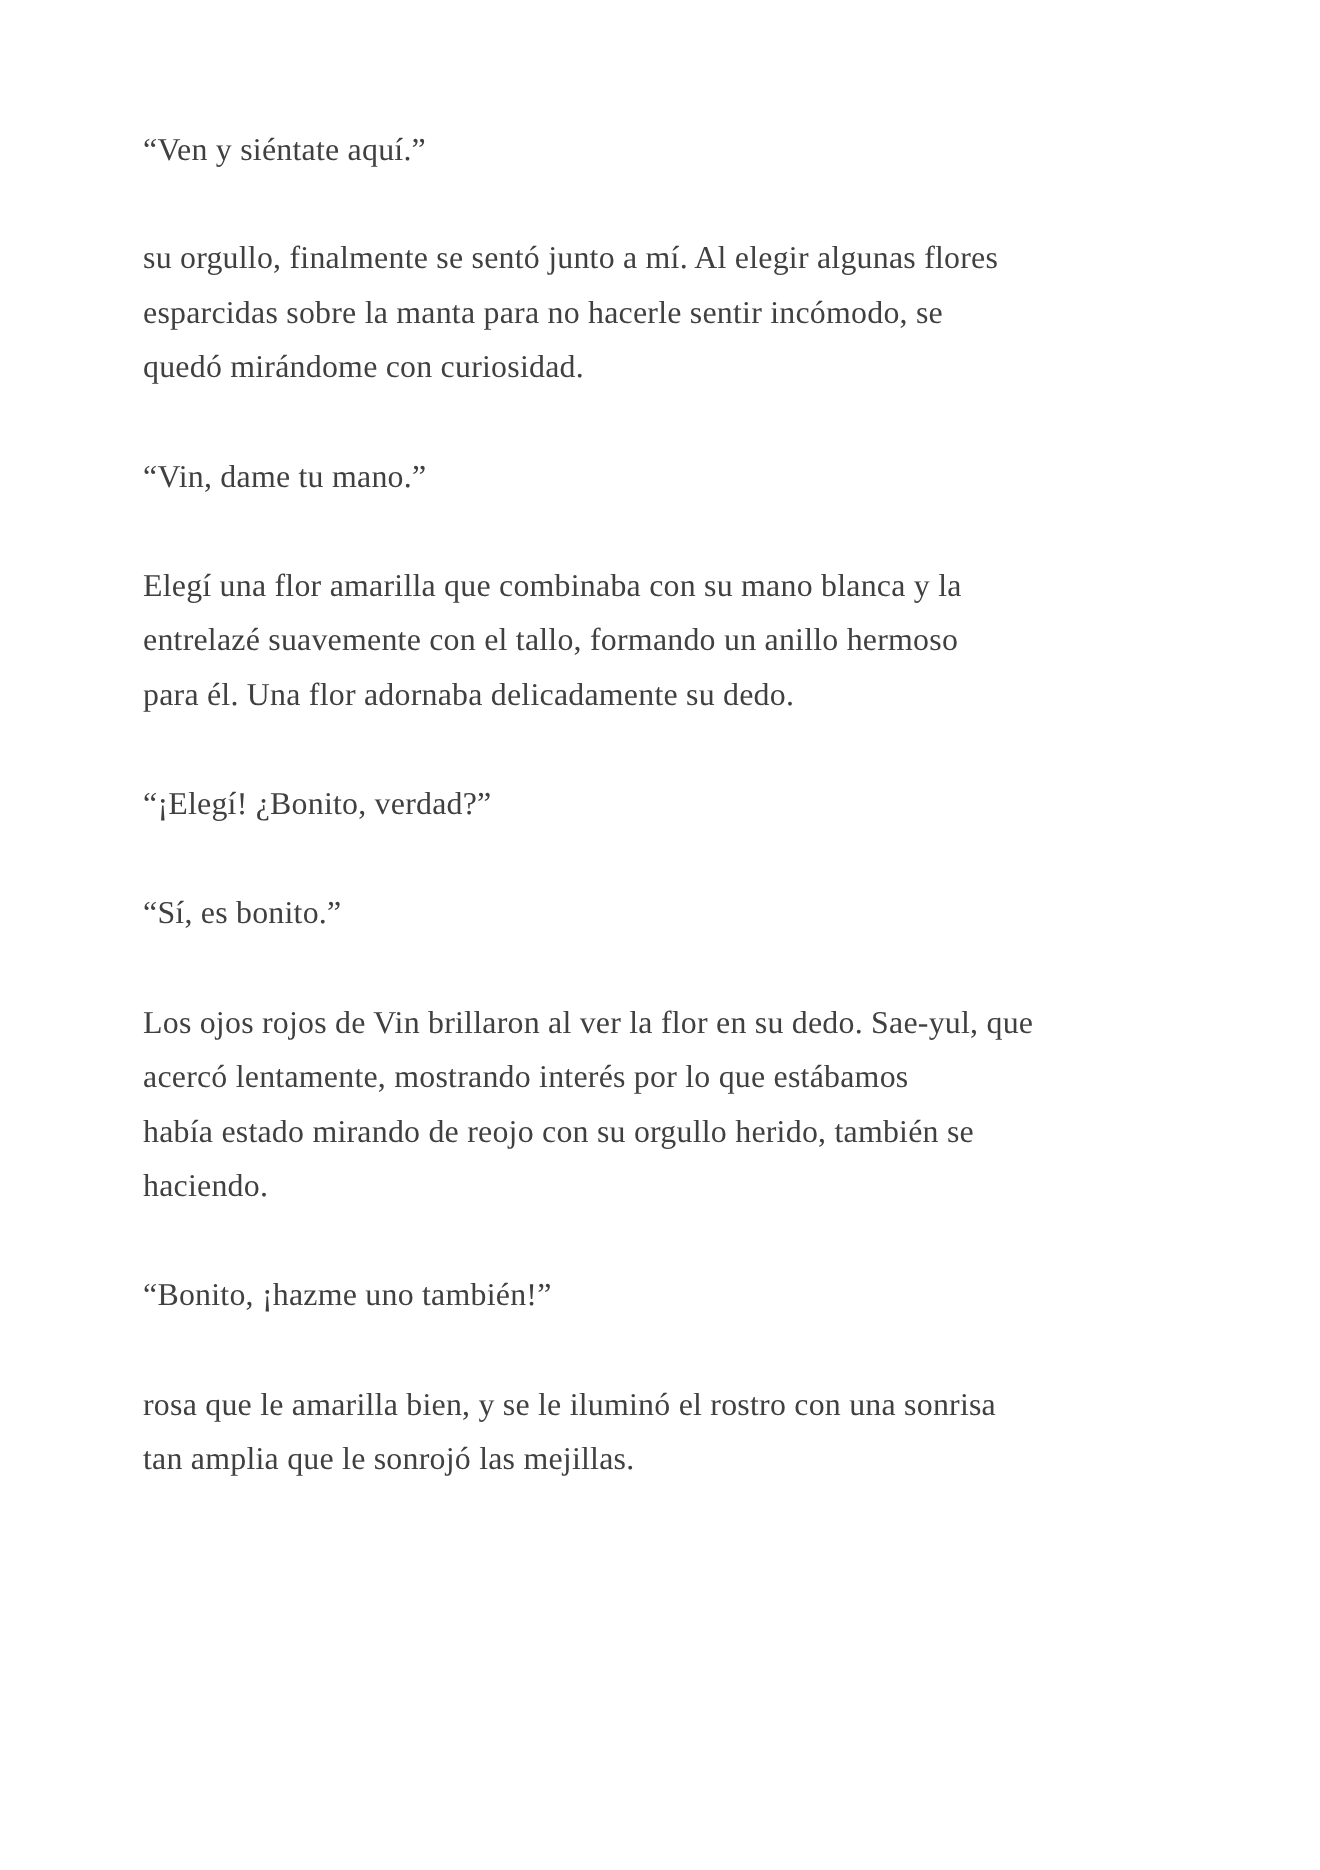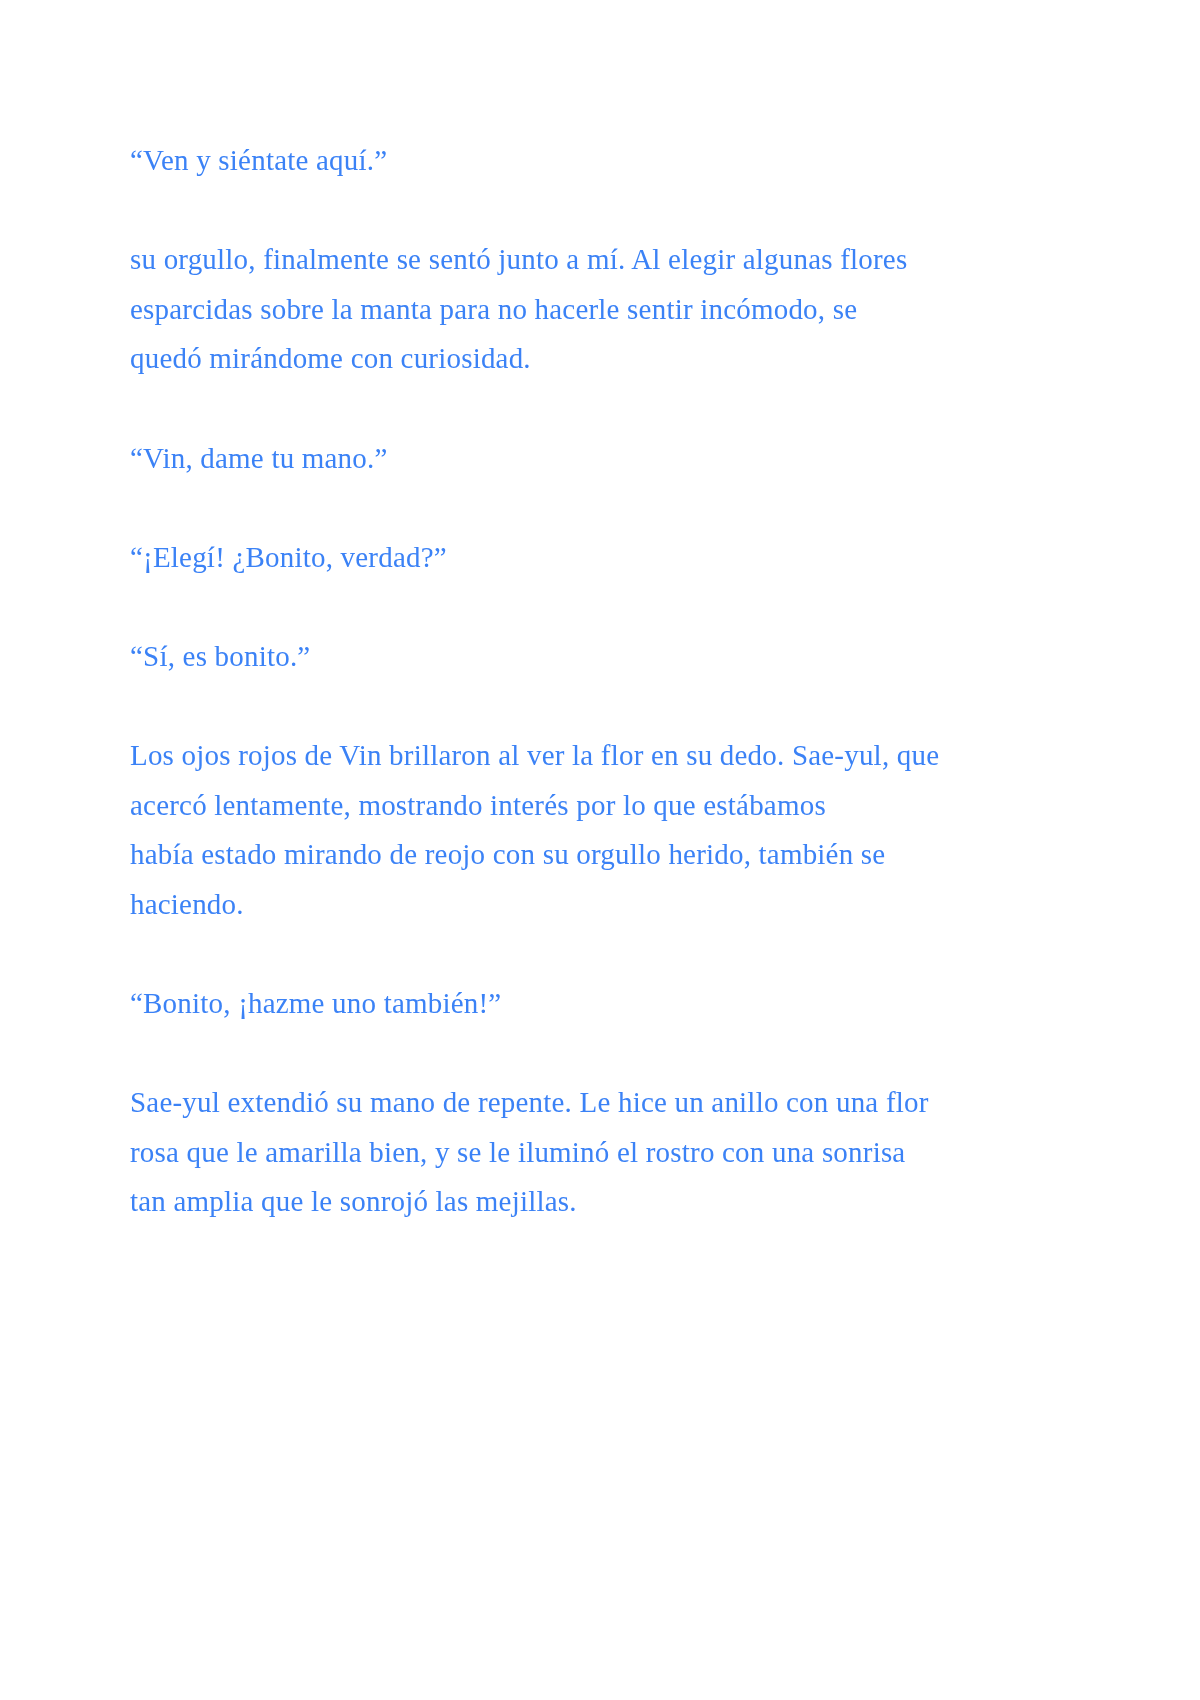--- a/index.html
+++ b/index.html
@@ -1,54 +1,57 @@
 <!DOCTYPE html>
 <html><head>
 <meta charset="utf-8">
 <style>
   html, body { margin: 0; padding: 0; background: #ffffff; }
   body { width: 1200px; height: 1700px; overflow: hidden; position: relative; }
   .page {
     position: absolute; left: 130px; top: 112px; width: 960px;
     font-family: "Liberation Serif", "DejaVu Serif", serif;
-    font-size: 29px; line-height: 49.6px; color: #3b82f6;
+    font-size: 29px; line-height: 49.6px; color: #404040;
     letter-spacing: 0.2px;
-    margin-top: 24px;
   }
   .para { margin: 0 0 49.6px 0; }
   .para span.line { display: block; white-space: nowrap; }
 </style>
 </head>
 <body>
 
 <div class="page">
   <p class="para">
     <span class="line">“Ven y siéntate aquí.”</span>
   </p>
   <p class="para">
     <span class="line">su orgullo, finalmente se sentó junto a mí. Al elegir algunas flores</span>
     <span class="line">esparcidas sobre la manta para no hacerle sentir incómodo, se</span>
     <span class="line">quedó mirándome con curiosidad.</span>
   </p>
   <p class="para">
     <span class="line">“Vin, dame tu mano.”</span>
   </p>
   <p class="para">
+    <span class="line">Elegí una flor amarilla que combinaba con su mano blanca y la</span>
+    <span class="line">entrelazé suavemente con el tallo, formando un anillo hermoso</span>
+    <span class="line">para él. Una flor adornaba delicadamente su dedo.</span>
+  </p>
+  <p class="para">
     <span class="line">“¡Elegí! ¿Bonito, verdad?”</span>
   </p>
   <p class="para">
     <span class="line">“Sí, es bonito.”</span>
   </p>
   <p class="para">
     <span class="line">Los ojos rojos de Vin brillaron al ver la flor en su dedo. Sae-yul, que</span>
     <span class="line">acercó lentamente, mostrando interés por lo que estábamos</span>
     <span class="line">había estado mirando de reojo con su orgullo herido, también se</span>
     <span class="line">haciendo.</span>
   </p>
   <p class="para">
     <span class="line">“Bonito, ¡hazme uno también!”</span>
   </p>
   <p class="para">
-    <span class="line">Sae-yul extendió su mano de repente. Le hice un anillo con una flor</span>
     <span class="line">rosa que le amarilla bien, y se le iluminó el rostro con una sonrisa</span>
     <span class="line">tan amplia que le sonrojó las mejillas.</span>
   </p>
 </div>
 
 </body></html>

